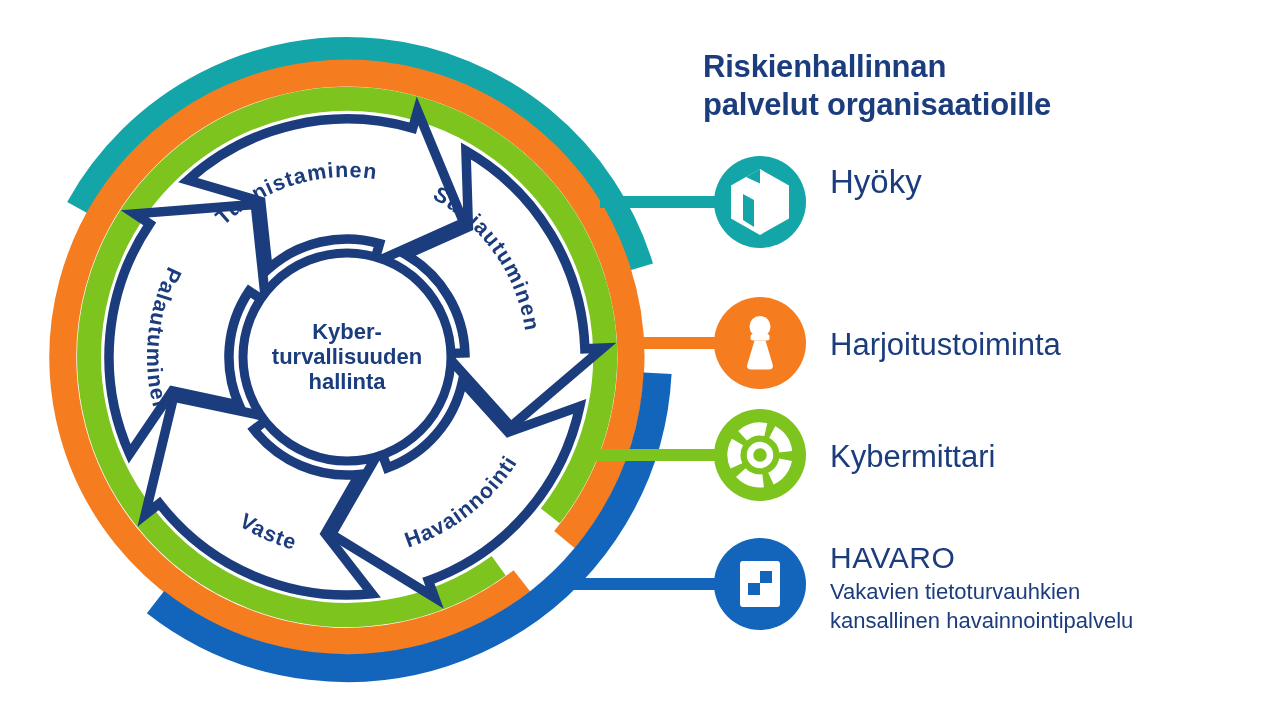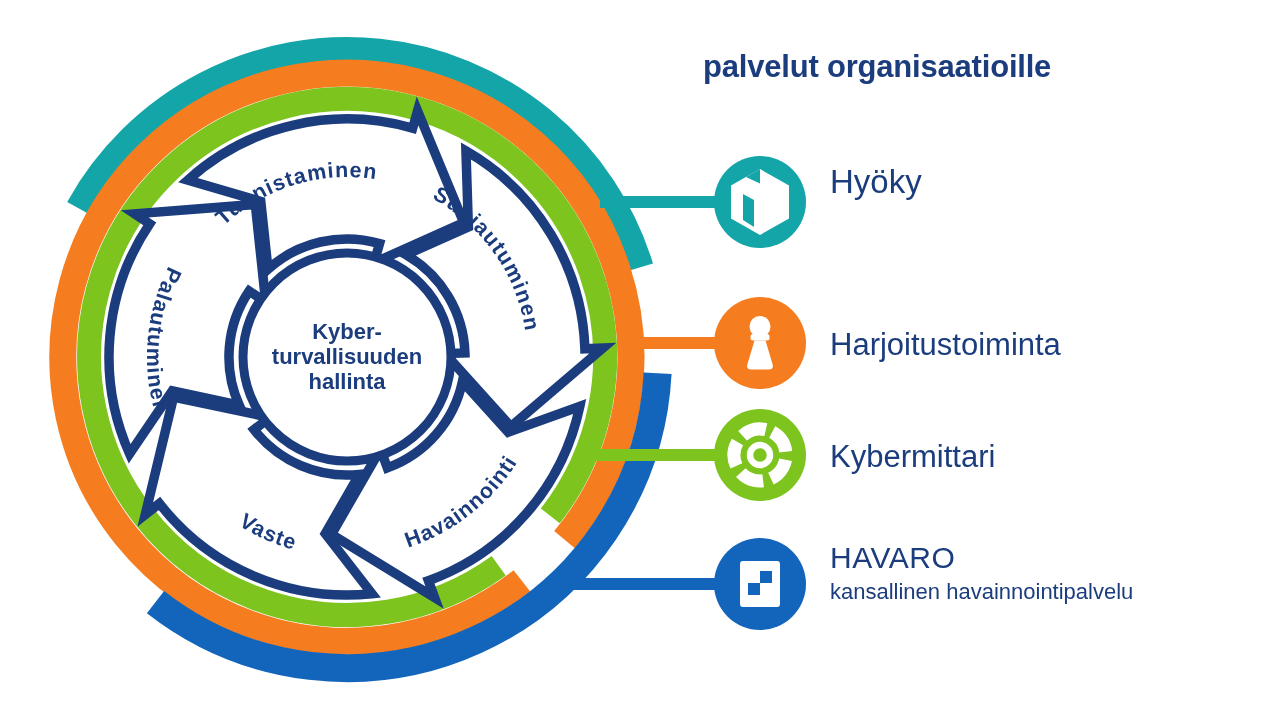--- a/index.html
+++ b/index.html
@@ -105,27 +105,29 @@
     <circle r="46" fill="#1365BB"></circle>
     <g>
       <rect x="-20" y="-23" width="40" height="46" rx="3" fill="#FFFFFF"></rect>
       <rect x="0" y="-13" width="12" height="12" fill="#1365BB"></rect>
       <rect x="-12" y="-1" width="12" height="12" fill="#1365BB"></rect>
     </g>
   </g>
 </svg>
 
 <div class="abs heading">
+  <div>Riskienhallinnan</div>
   <div>palvelut organisaatioille</div>
 </div>
 
 <div class="abs svc-title t-hyoky">Hyöky</div>
 <div class="abs svc-sub s-hyoky">
 </div>
 
 <div class="abs svc-title t-harjoitus">Harjoitustoiminta</div>
 
 <div class="abs svc-title t-kybermittari">Kybermittari</div>
 
 <div class="abs svc-title t-havaro">HAVARO</div>
 <div class="abs svc-sub s-havaro">
+  <div>Vakavien tietoturvauhkien</div>
   <div>kansallinen havainnointipalvelu</div>
 </div>
 
 </body></html>

